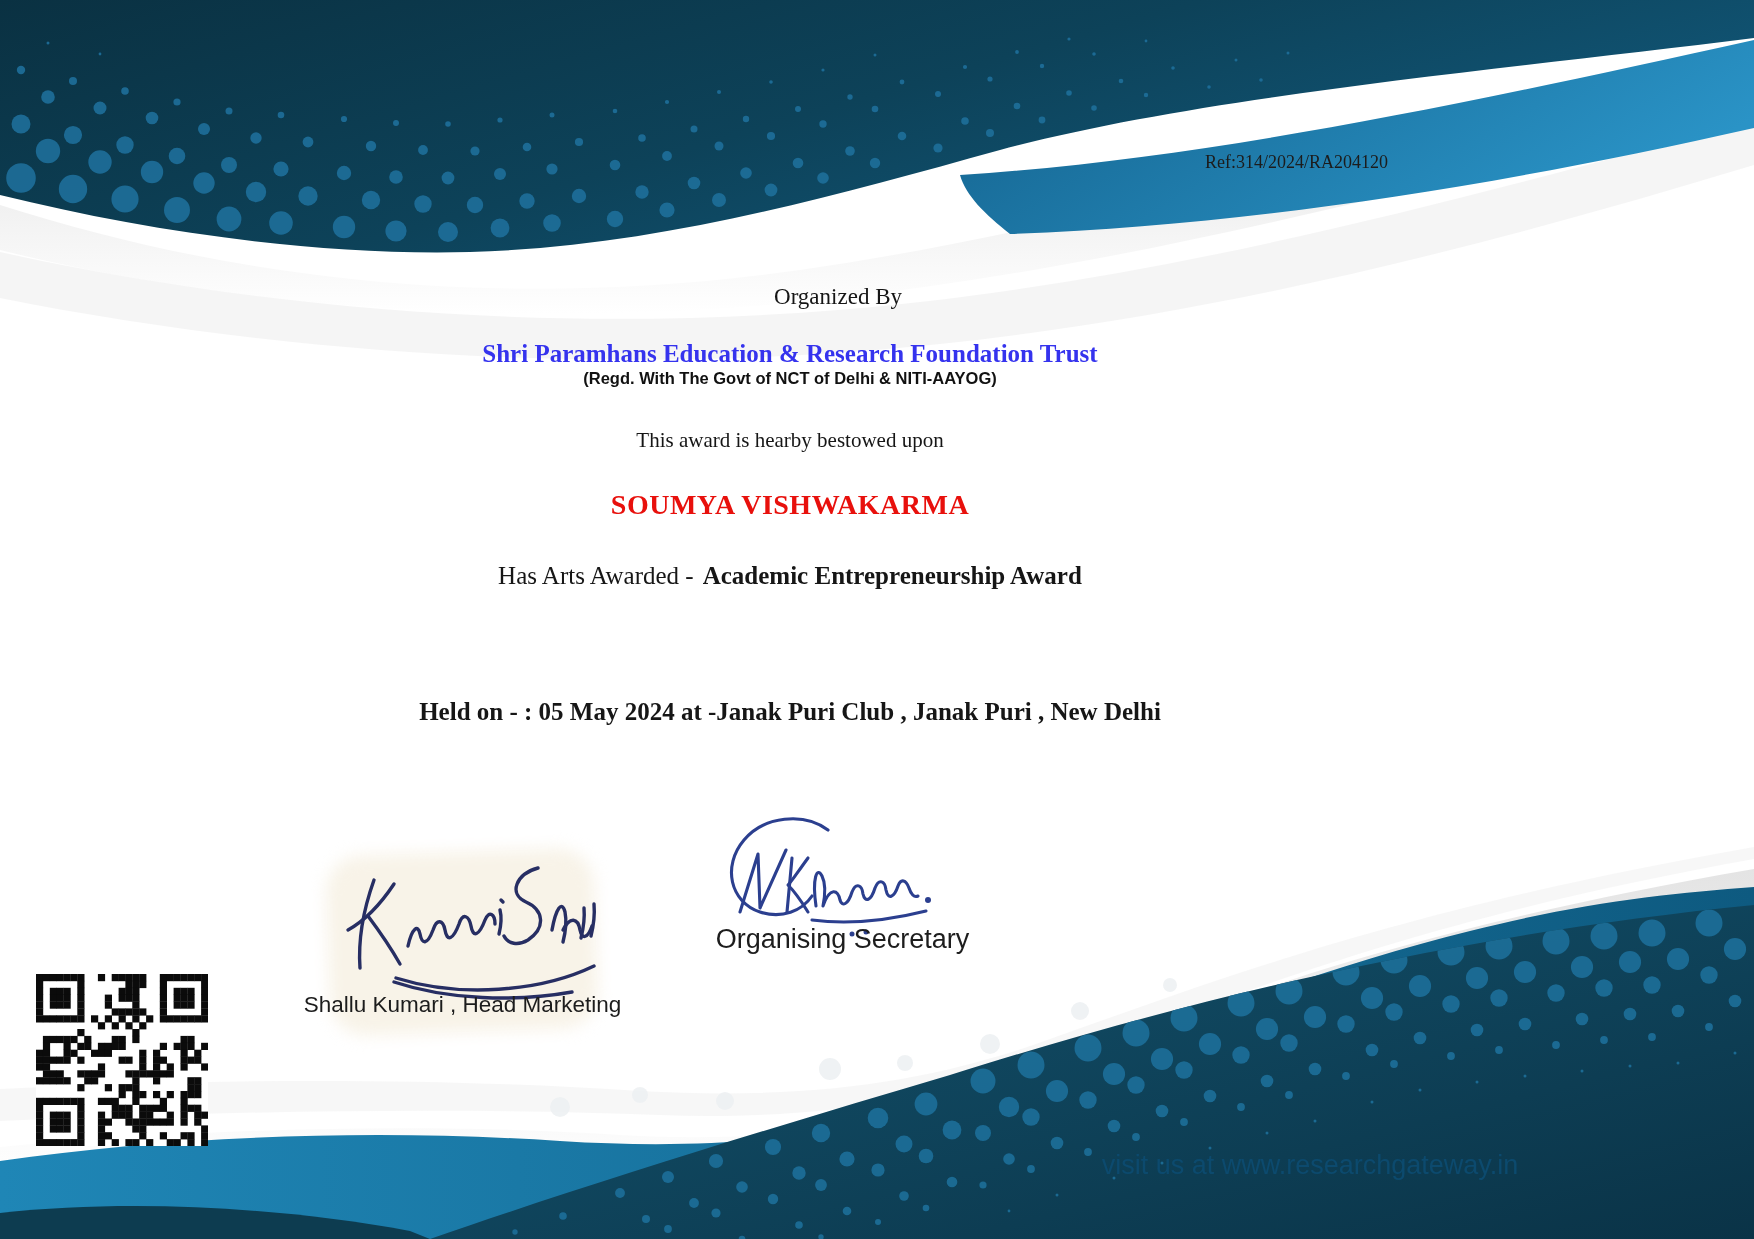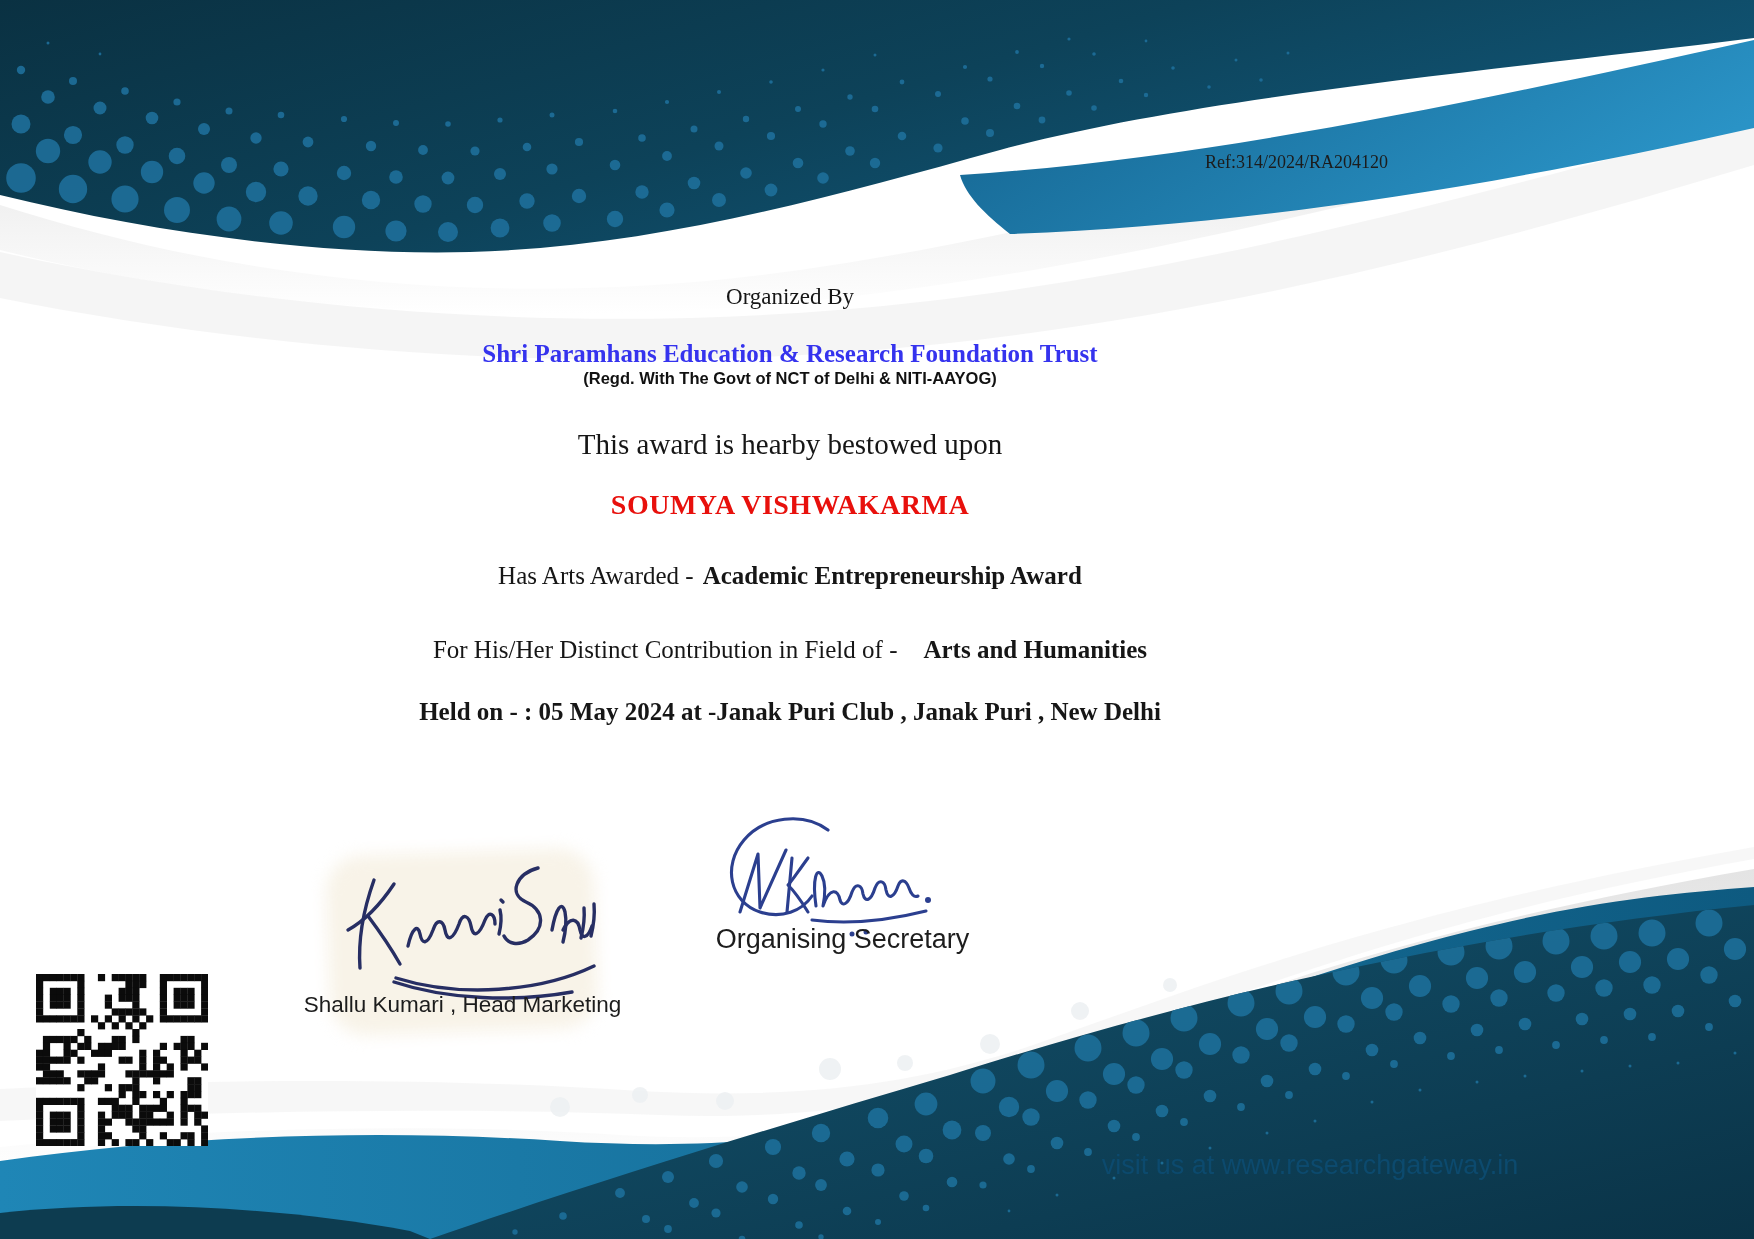--- a/index.html
+++ b/index.html
@@ -9,25 +9,25 @@
     font-family:"Liberation Serif", serif;
   }
   .band{position:absolute;left:0;display:block;}
   .band-top{top:0;}
   .band-bottom{bottom:0;}
   .center-line{position:absolute;left:0;width:1580px;text-align:center;color:#161616;}
   .ref{position:absolute;top:152px;left:1205px;font-size:18px;color:#1c1c1c;
        font-family:"Liberation Serif", serif;}
   .title{top:226px;font-family:"Liberation Sans", sans-serif;font-size:35px;
          letter-spacing:0.5px;color:#141414;}
-  .organized{top:284px;font-size:23px;}
+  .organized{top:284px;font-size:23px;padding-left:48px;}
   .orgname{top:340px;font-size:25px;font-weight:bold;color:#3533ee;}
   .regd{top:369px;font-family:"Liberation Sans", sans-serif;font-size:16.5px;
         font-weight:bold;color:#111;}
-  .bestowed{top:428px;font-size:29px;}
+  .bestowed{top:428px;font-size:21px;}
   .recipient{top:489px;font-size:28px;font-weight:bold;color:#e8100c;letter-spacing:.5px;}
   .awarded{top:562px;font-size:25px;}
   .awarded b{margin-left:9px;}
   .field{top:636px;font-size:25px;}
   .field b{margin-left:26px;}
   .held{top:698px;font-size:25px;font-weight:bold;}
   .sig-blotch{position:absolute;left:328px;top:852px;width:268px;height:180px;
         background:rgba(243,234,214,.55);border-radius:36px;filter:blur(8px);
         transform:rotate(-2deg);}
   .sig{position:absolute;}
@@ -366,23 +366,20 @@
   <div class="center-line regd">(Regd. With The Govt of NCT of Delhi &amp; NITI-AAYOG)</div>
 
   <div class="center-line bestowed">This award is hearby bestowed upon</div>
 
   <div class="center-line recipient">SOUMYA VISHWAKARMA</div>
 
   <div class="center-line awarded">
     <span>Has Arts Awarded -</span><b>Academic Entrepreneurship Award</b>
   </div>
 
-  <div class="center-line field">
-    <span>For His/Her Distinct Contribution in Field of -</span><b>Arts and Humanities</b>
-  </div>
 
   <div class="center-line held">Held on - : 05 May 2024 at -Janak Puri Club , Janak Puri , New Delhi</div>
 
   <div class="sig-blotch"></div>
 
   <svg class="sig" style="left:330px;top:850px;" width="270" height="170" viewBox="0 0 270 170" xmlns="http://www.w3.org/2000/svg" role="img" aria-label="Kumari Shallu">
     <g fill="none" stroke="#272e63" stroke-width="3.4" stroke-linecap="round" stroke-linejoin="round">
       <path d="M30,118 C28,90 34,58 44,30"></path>
       <path d="M18,80 C36,70 52,52 64,34"></path>
       <path d="M38,66 C50,82 62,100 70,114"></path>

